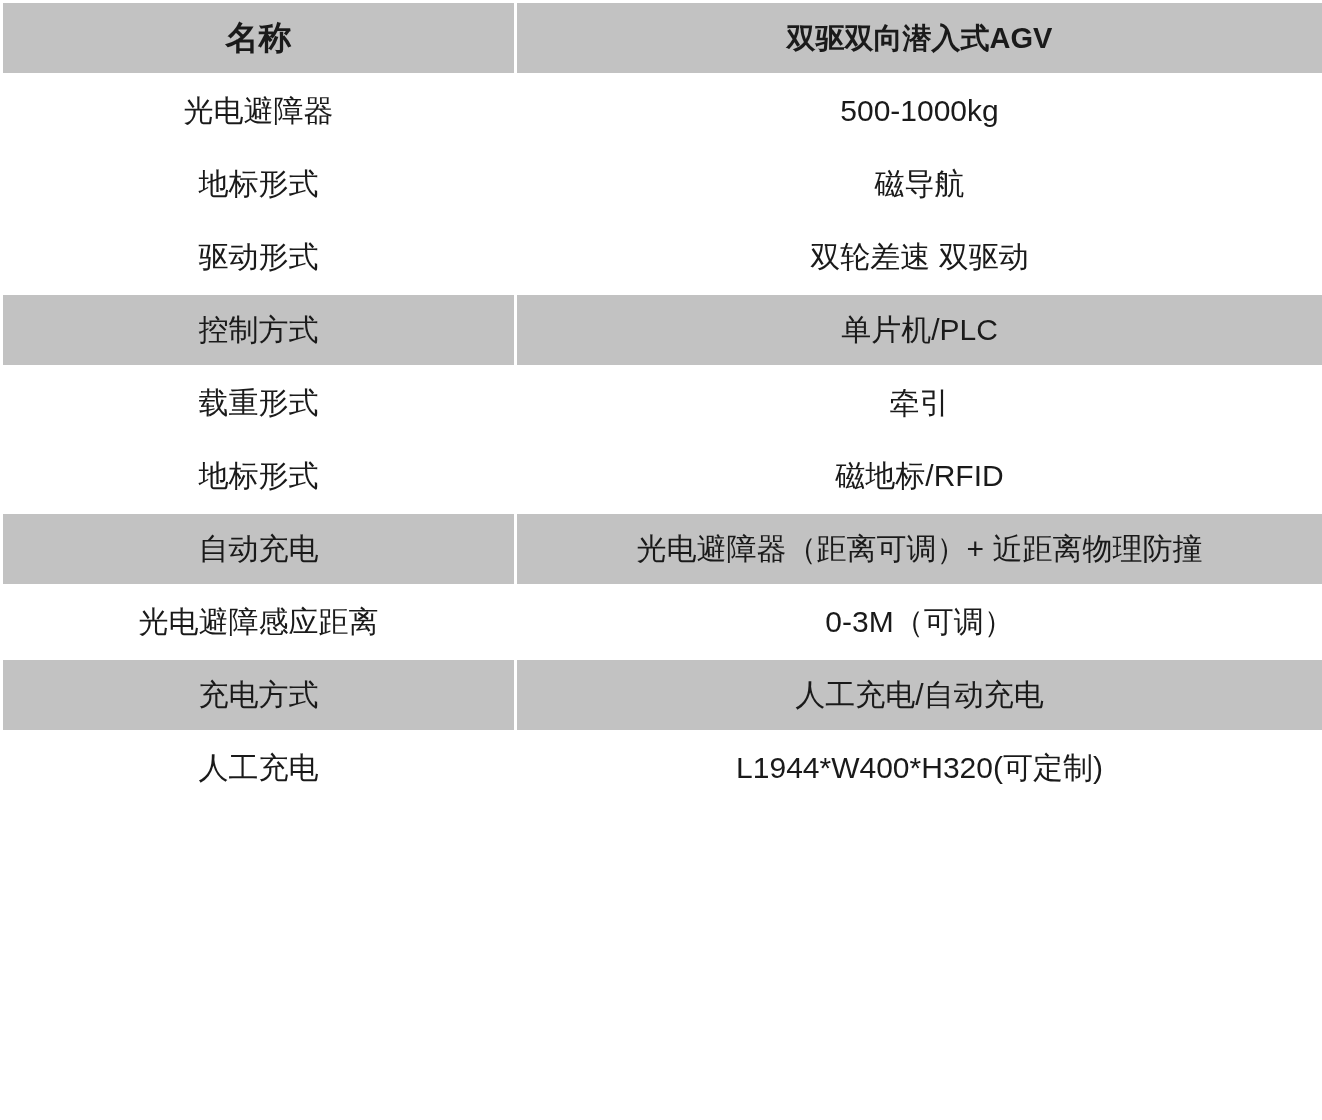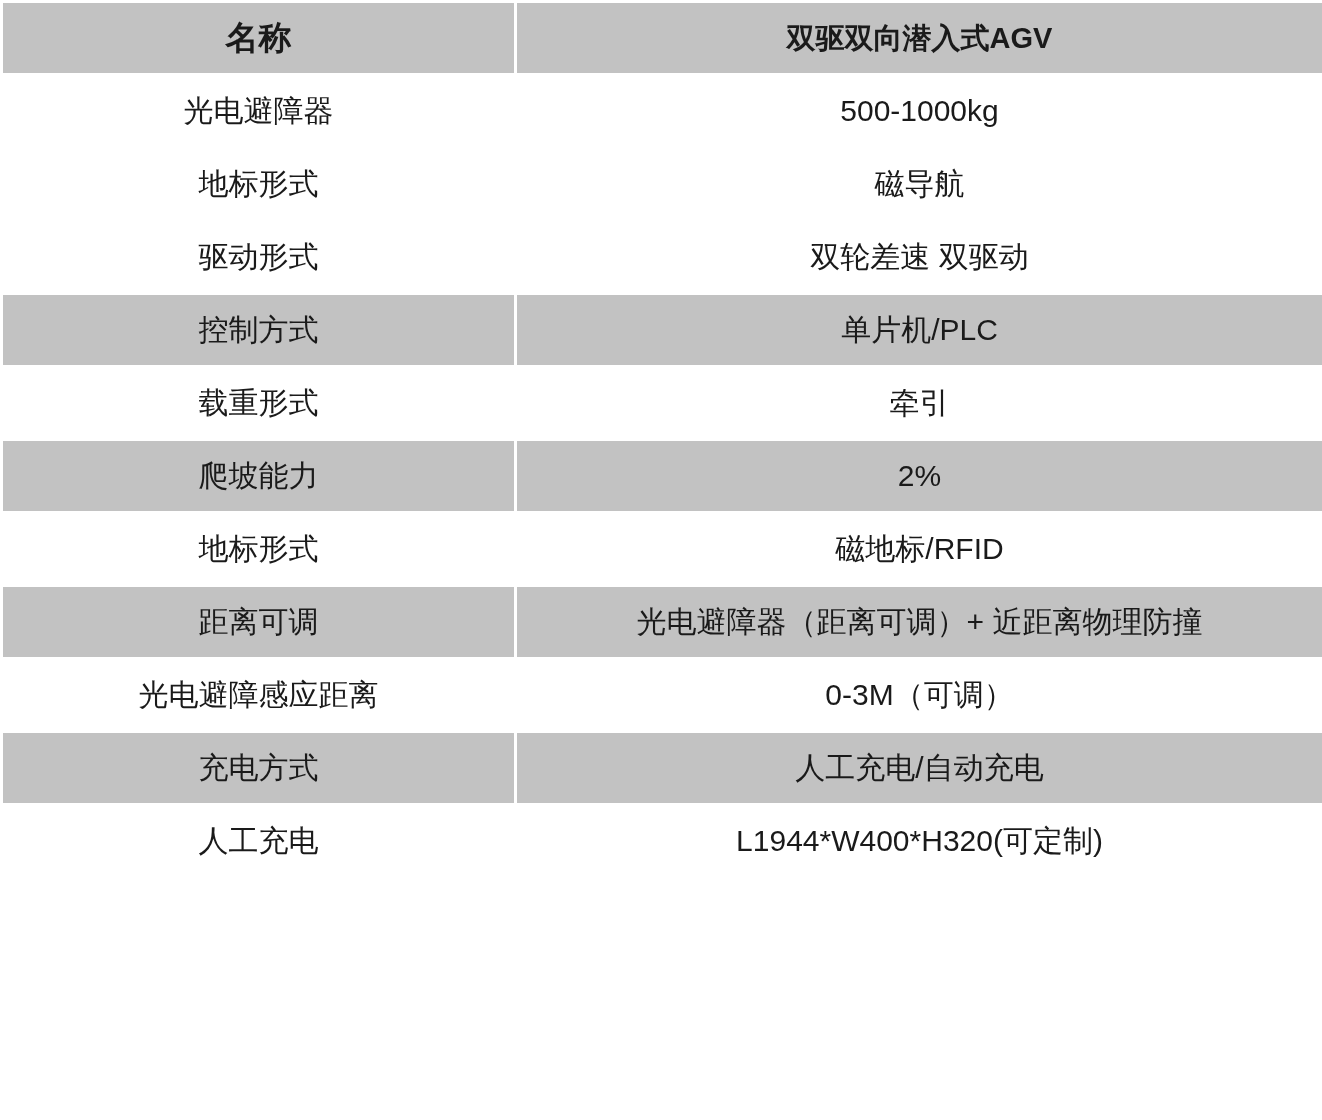--- a/index.html
+++ b/index.html
@@ -88,30 +88,26 @@
           <td class="value-cell">双轮差速 双驱动</td>
         </tr>
         <tr class="band-dark">
           <td class="label-cell">控制方式</td>
           <td class="value-cell">单片机/PLC</td>
         </tr>
         <tr class="band-light">
           <td class="label-cell">载重形式</td>
           <td class="value-cell">牵引</td>
         </tr>
-        <tr class="band-dark">
-          <td class="label-cell">爬坡能力</td>
-          <td class="value-cell">2%</td>
-        </tr>
         <tr class="band-light">
           <td class="label-cell">地标形式</td>
           <td class="value-cell">磁地标/RFID</td>
         </tr>
         <tr class="band-dark">
-          <td class="label-cell">距离可调</td>
+          <td class="label-cell">自动充电</td>
           <td class="value-cell">光电避障器（距离可调）+ 近距离物理防撞</td>
         </tr>
         <tr class="band-light">
           <td class="label-cell">光电避障感应距离</td>
           <td class="value-cell">0-3M（可调）</td>
         </tr>
         <tr class="band-dark">
           <td class="label-cell">充电方式</td>
           <td class="value-cell">人工充电/自动充电</td>
         </tr>

